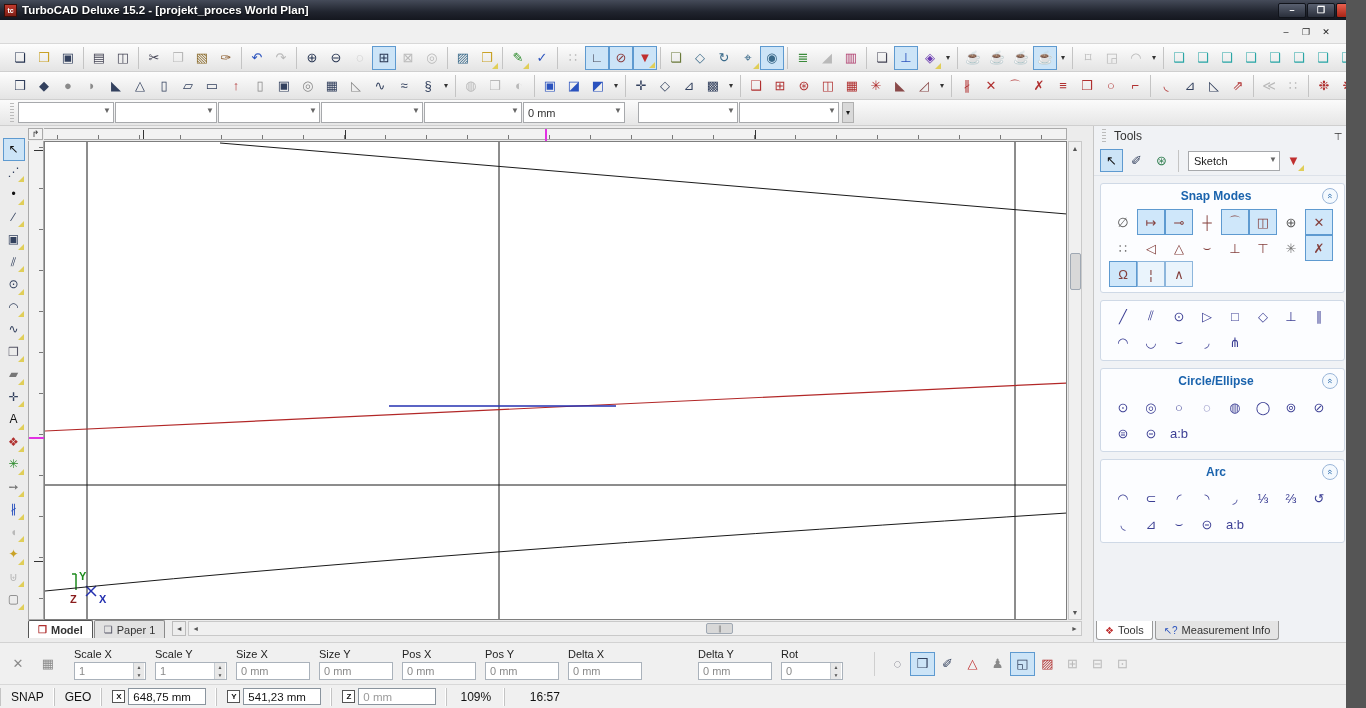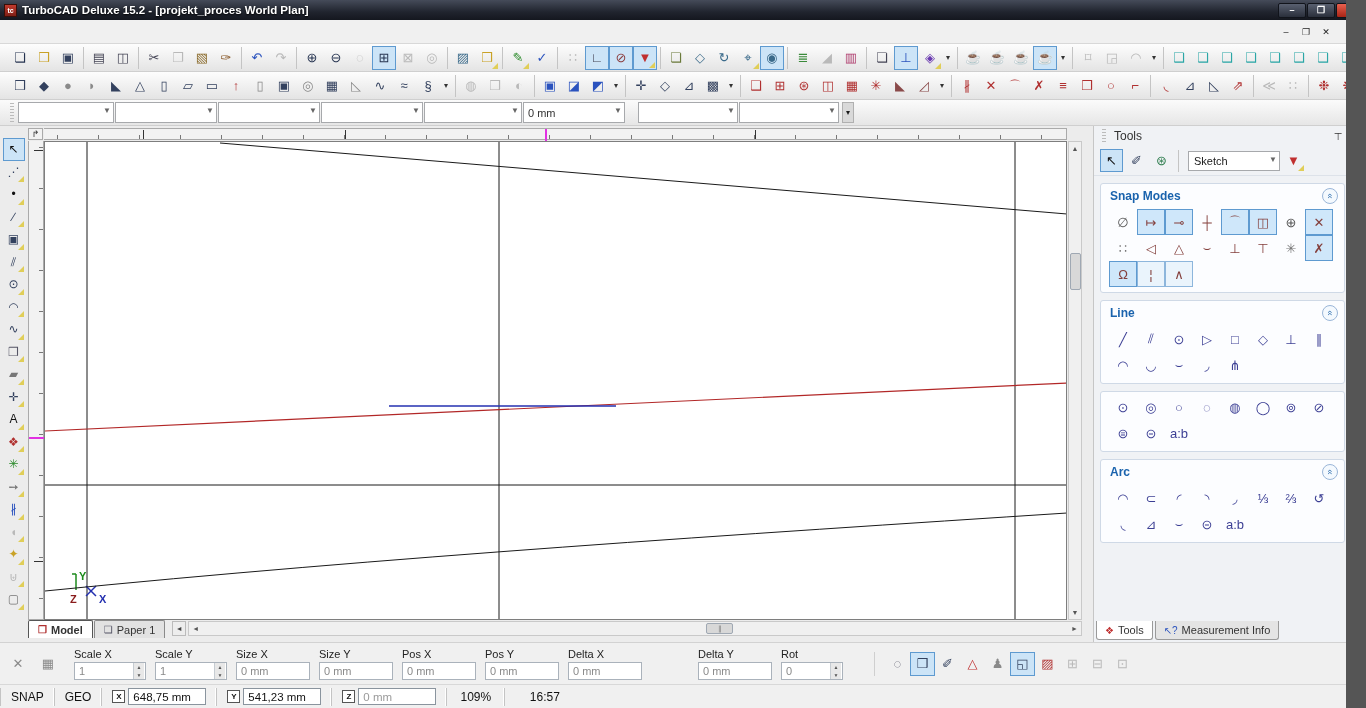--- a/index.html
+++ b/index.html
@@ -111,21 +111,21 @@
   .rp-title { flex:1; }
   .rp-hbtn { width:16px; height:16px; display:flex; align-items:center; justify-content:center; font-size:10px; color:#333; }
   .rp-toolbar { height:30px; display:flex; align-items:center; padding-left:6px; gap:2px; border-bottom:1px solid #dde2e9;}
   .rp-toolbar .tbtn { width:23px; height:23px; }
   .rp-combo { width:92px; height:20px; background:#fff; border:1px solid #a7a9ac; font-size:11px;
      display:flex; align-items:center; padding-left:5px; position:relative; margin-left:4px;}
   .rp-combo .carrow{ position:absolute; right:2px; top:3px; font-size:8px; color:#666;}
   .rp-groups { position:absolute; left:0; top:52px; width:256px; height:440px; overflow:hidden; }
   .group { margin:5px 5px 7px 6px; background:#fcfdff; border:1px solid #cfd9e6; border-radius:3px; padding-bottom:5px; }
   .gtitle-row { display:flex; align-items:center; padding:4px 6px 3px 9px; }
-  .gtitle { flex:1; color:#1a63ad; font-weight:bold; font-size:12px; }
+  .gtitle { flex:1; color:#1a63ad; font-weight:bold; font-size:12px;text-align:center; }
   .chev { width:16px; height:16px; border:1px solid #9ab6d8; border-radius:50%; color:#2f6fae;
     display:flex; align-items:center; justify-content:center; font-size:9px; background:#f4f9fe; }
   .chev span { transform:rotate(90deg); display:block; }
   .gicons { display:flex; flex-wrap:wrap; padding:2px 6px 0 8px; }
   .gi { width:28px; height:26px; display:flex; align-items:center; justify-content:center;
     font-size:13px; color:#3c3f94; position:relative; flex:none; }
   .snapg .gi { color:#84403d; }
   .gi.pressed { background:#cfe7fa; border:1px solid #5e9ad0; }
   .gi.outlined { background:#eaf4fc; border:1px solid #8db6dc; }
   .rp-scroll { position:absolute; right:2px; top:54px; width:13px; height:436px; background:#f0f0f0; border:1px solid #c9c9c9;}
@@ -825,71 +825,71 @@
               <div class="gi outlined">
                 <span>¦</span>
               </div>
               <div class="gi outlined">
                 <span>∧</span>
               </div>
             </div>
         </div>
 
         <div class="group">
+          <div class="gicons">
+
+          <div class="gi">
+                <span>╱</span>
+              </div>
+              <div class="gi">
+                <span>⫽</span>
+              </div>
+              <div class="gi">
+                <span>⊙</span>
+              </div>
+              <div class="gi">
+                <span>▷</span>
+              </div>
+              <div class="gi">
+                <span>□</span>
+              </div>
+              <div class="gi">
+                <span>◇</span>
+              </div>
+              <div class="gi">
+                <span>⊥</span>
+              </div>
+              <div class="gi">
+                <span>∥</span>
+              </div>
+              <div class="gi">
+                <span>◠</span>
+              </div>
+              <div class="gi">
+                <span>◡</span>
+              </div>
+              <div class="gi">
+                <span>⌣</span>
+              </div>
+              <div class="gi">
+                <span>◞</span>
+              </div>
+              <div class="gi">
+                <span>⋔</span>
+              </div>
+            </div>
+        </div>
+
+        <div class="group">
           <div class="gtitle-row">
-            <span class="gtitle">Line</span>
+            <span class="gtitle">Circle/Ellipse</span>
             <div class="chev">
                 <span>«</span>
               </div>
           </div>
-          <div class="gicons">
-
-          <div class="gi">
-                <span>╱</span>
-              </div>
-              <div class="gi">
-                <span>⫽</span>
-              </div>
-              <div class="gi">
-                <span>⊙</span>
-              </div>
-              <div class="gi">
-                <span>▷</span>
-              </div>
-              <div class="gi">
-                <span>□</span>
-              </div>
-              <div class="gi">
-                <span>◇</span>
-              </div>
-              <div class="gi">
-                <span>⊥</span>
-              </div>
-              <div class="gi">
-                <span>∥</span>
-              </div>
-              <div class="gi">
-                <span>◠</span>
-              </div>
-              <div class="gi">
-                <span>◡</span>
-              </div>
-              <div class="gi">
-                <span>⌣</span>
-              </div>
-              <div class="gi">
-                <span>◞</span>
-              </div>
-              <div class="gi">
-                <span>⋔</span>
-              </div>
-            </div>
-        </div>
-
-        <div class="group">
           <div class="gicons">
 
           <div class="gi">
                 <span>⊙</span>
               </div>
               <div class="gi">
                 <span>◎</span>
               </div>
               <div class="gi">
                 <span>○</span>

